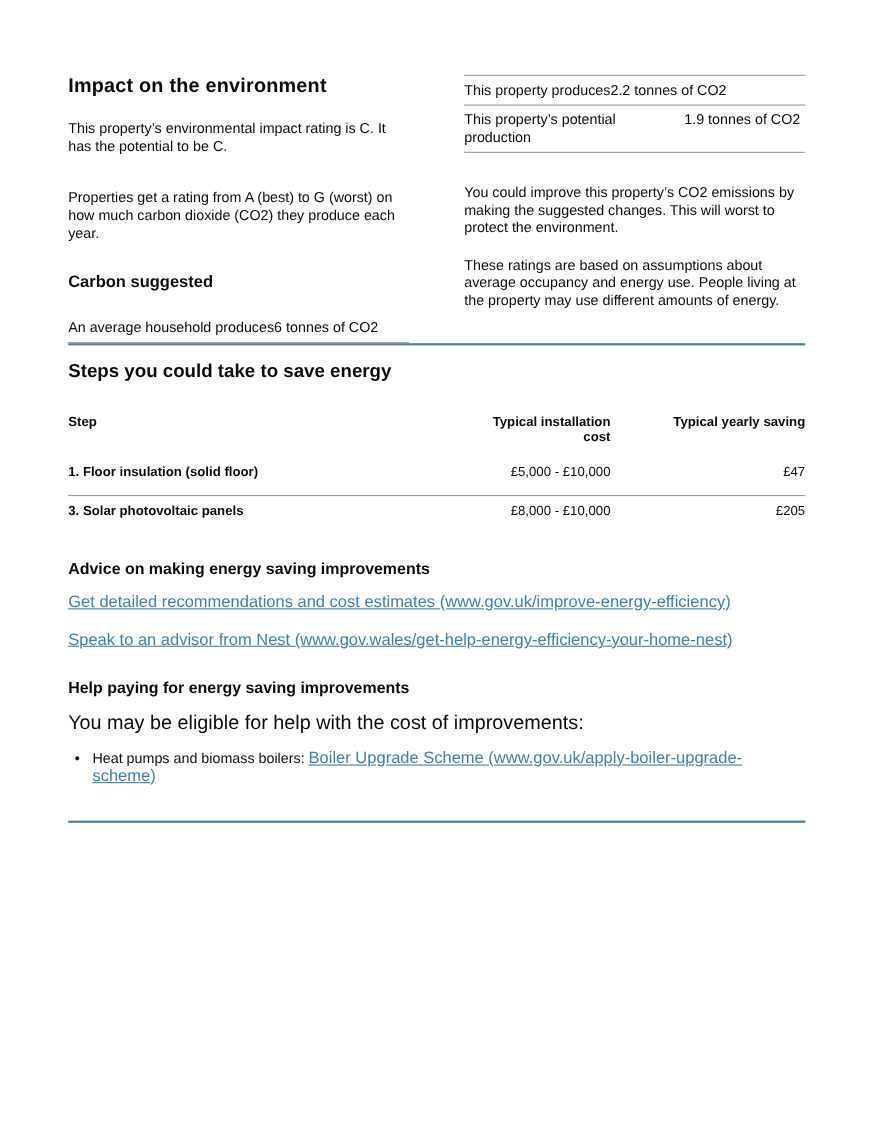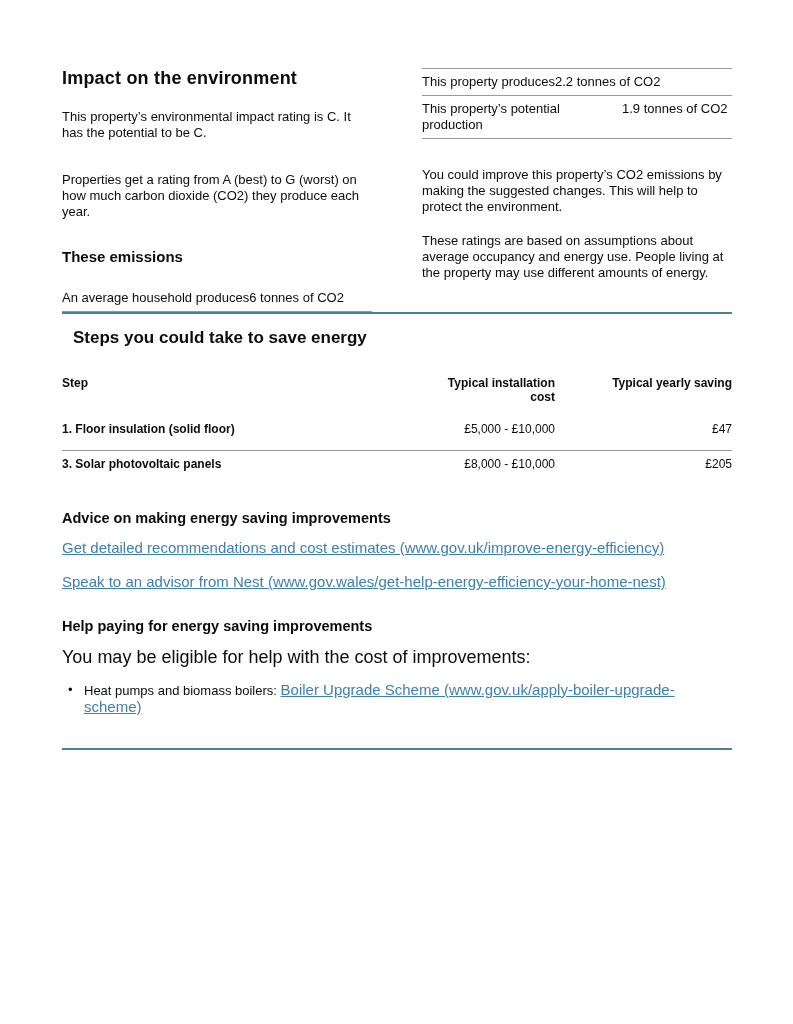--- a/index.html
+++ b/index.html
@@ -54,21 +54,21 @@
   .kv-value{text-align:right;white-space:nowrap;}
   .right-col .para1{margin-top:28px;margin-bottom:18px;}
   
   .rule-blue{
     height:2px;background:var(--divider-blue);
     border:none;width:670px;
   }
   
   h2.steps-title{
     font-size:17px;line-height:20px;font-weight:bold;
-    margin:14px 0 28px 11px;
+    margin:14px 0 28px 0;
   }
   .steps-table{width:670px;font-size:12px;}
   .steps-row{display:flex;align-items:flex-start;}
   .steps-row .c1{flex:0 0 360px;}
   .steps-row .c2{flex:0 0 133px;text-align:right;}
   .steps-row .c3{flex:1 1 auto;text-align:right;}
   .steps-header{font-weight:bold;padding-bottom:12px;line-height:14px;}
   .steps-data{padding:6px 0 14px 0;line-height:14px;}
   .steps-data .c1{font-weight:bold;}
   .steps-data + .steps-data{border-top:1px solid var(--border-grey);}
@@ -99,41 +99,41 @@
 <body>
 
 <div class="page">
 
   <div class="columns">
 
     <div class="col left-col">
       <h1 class="section-title">Impact on the environment</h1>
       <p class="p-gap-sm">This property’s environmental impact rating is C. It has the potential to be C.</p>
       <p class="p-gap-lg">Properties get a rating from A (best) to G (worst) on how much carbon dioxide (CO2) they produce each year.</p>
-      <h2 class="sub-title">These emissions</h2>
+      <h2 class="sub-title">Carbon suggested</h2>
       <div class="kv-table">
         <div class="kv-row">
           <span class="kv-label">An average household produces</span>
           <span class="kv-value">6 tonnes of CO2</span>
         </div>
       </div>
     </div>
 
     <div class="col right-col">
       <div class="kv-table topline">
         <div class="kv-row">
           <span class="kv-label">This property produces</span>
           <span class="kv-value">2.2 tonnes of CO2</span>
         </div>
         <div class="kv-row">
           <span class="kv-label">This property’s potential production</span>
           <span class="kv-value">1.9 tonnes of CO2</span>
         </div>
       </div>
-      <p class="para1">You could improve this property’s CO2 emissions by making the suggested changes. This will help to protect the environment.</p>
+      <p class="para1">You could improve this property’s CO2 emissions by making the suggested changes. This will worst to protect the environment.</p>
       <p>These ratings are based on assumptions about average occupancy and energy use. People living at the property may use different amounts of energy.</p>
     </div>
 
   </div>
 
   <div class="rule-blue"></div>
 
   <h2 class="steps-title">Steps you could take to save energy</h2>
 
   <div class="steps-table">

